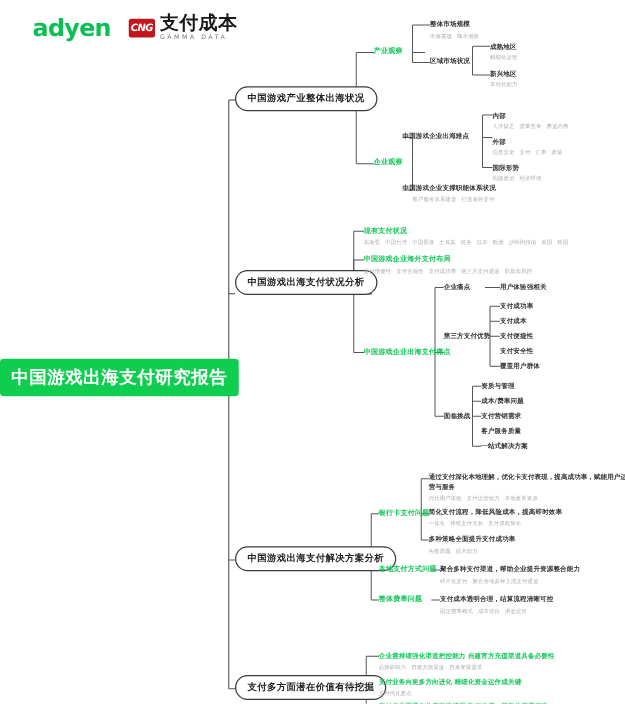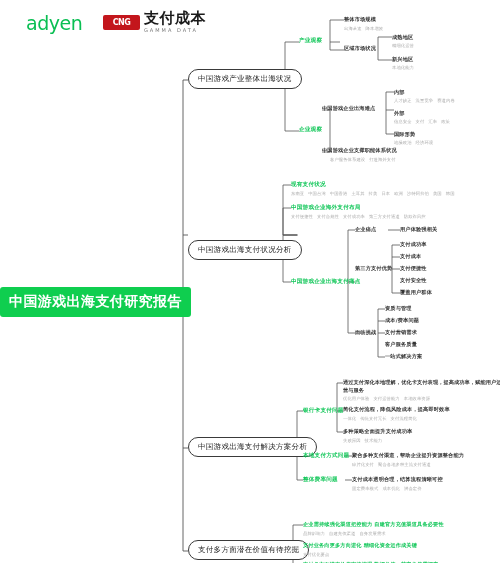--- a/index.html
+++ b/index.html
@@ -18,42 +18,43 @@
   
   #header {
     position: absolute;
     left: 0; top: 0;
     width: 500px; height: 46px;
   }
   .logo-adyen {
     position: absolute;
     left: 26px; top: 12px;
     font-size: 19px;
-    font-weight: 400;
+    font-weight: 700;
     letter-spacing: -0.5px;
     color: #0abf53;
     font-family: "DejaVu Sans", "Liberation Sans", sans-serif;
   }
   .logo-gamma {
     position: absolute;
     left: 103px; top: 11px;
     display: flex;
     align-items: center;
     gap: 4px;
   }
   .gamma-mark {
-    width: 37px; height: 15px;
+    width: 21px; height: 15px;
     background: #c3161c;
     border-radius: 2px;
     color: #fff;
     font-size: 8px;
     font-weight: 700;
     display: flex;
     align-items: center;
     justify-content: center;
+    font-style: italic;
     letter-spacing: -0.5px;
   }
   .gamma-text { line-height: 1; }
   .gamma-cn {
     font-size: 15px;
     font-weight: 700;
     color: #1a1a1a;
     letter-spacing: 0.5px;
   }
   .gamma-en {
@@ -92,21 +93,21 @@
     border-radius: 3px;
     letter-spacing: 0.4px;
   }
 
   
   .lvl1 {
     border: 1px solid #3a3a3a;
     border-radius: 11px;
     background: #fff;
     font-size: 7.5px;
-    font-weight: 400;
+    font-weight: 700;
     color: #1e1e1e;
     padding: 4px 9px;
     letter-spacing: 0.3px;
   }
 
   
   .lvl2 {
     font-size: 5.6px;
     font-weight: 700;
     color: #13c75a;
@@ -262,21 +263,21 @@
   <div class="node chips" style="left:394px; top:140px;">
     <span class="chip">地缘政治</span>
     <span class="chip">经济环境</span>
   </div>
   <div class="node lvl3" style="left:322px; top:147px;">中国游戏企业支撑职能体系状况</div>
   <div class="node chips" style="left:330px; top:157px;">
     <span class="chip">客户服务体系建设</span>
     <span class="chip">打造海外支付</span>
   </div>
 
-  <div class="node lvl1" style="left:188px; top:240px;">中国游戏出海支付状况分析</div>
+  <div class="node lvl1" style="left:188px; top:216px;">中国游戏出海支付状况分析</div>
   <div class="node lvl2" style="left:291px; top:181px;">现有支付状况</div>
   <div class="node chips" style="left:291px; top:191px;">
     <span class="chip">东南亚</span>
     <span class="chip">中国台湾</span>
     <span class="chip">中国香港</span>
     <span class="chip">土耳其</span>
     <span class="chip">拉美</span>
     <span class="chip">日本</span>
     <span class="chip">欧洲</span>
     <span class="chip">沙特阿拉伯</span>

